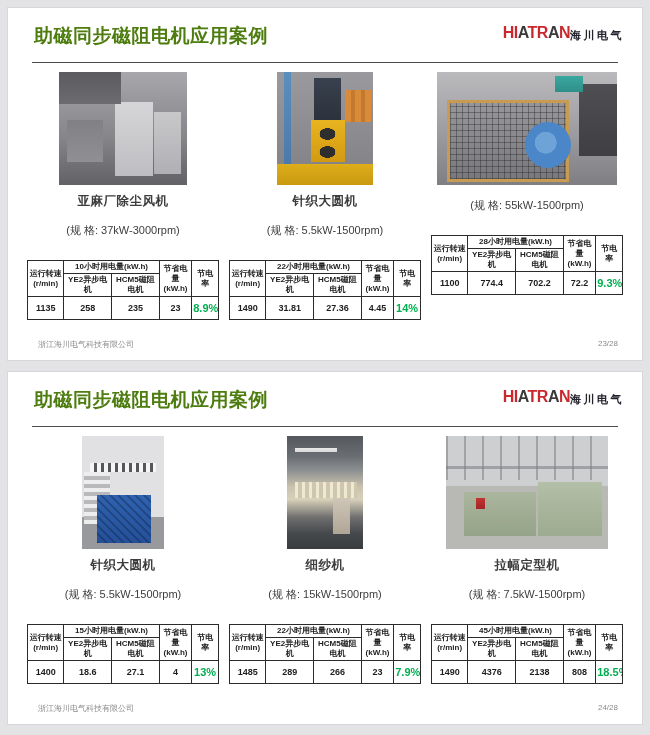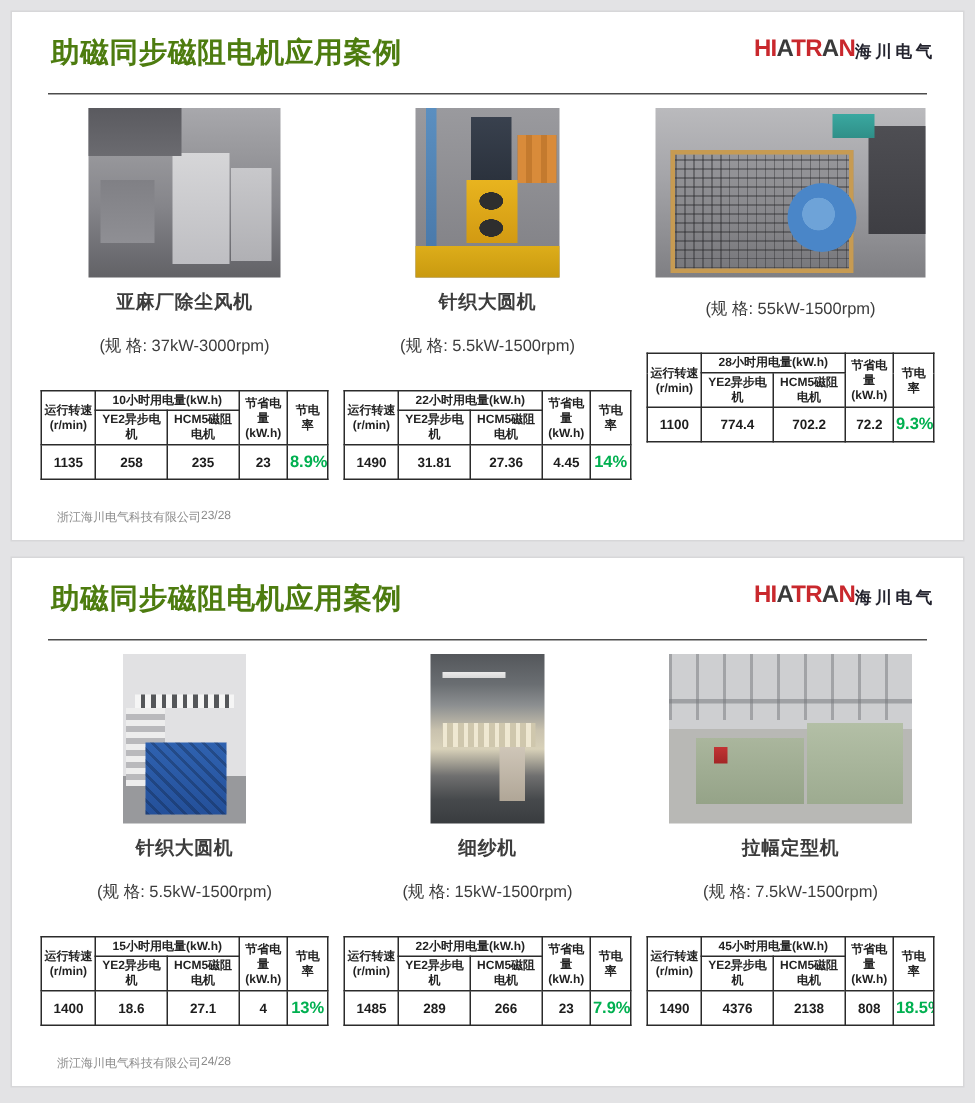--- a/index.html
+++ b/index.html
@@ -57,21 +57,21 @@
   }
   table.stat th{font-size:8px;font-weight:bold;color:#222;line-height:1.25;}
   table.stat td{font-size:9px;font-weight:bold;color:#1d1d1d;height:20px;}
   table.stat td.rate{font-size:11px;color:#00b050;}
   col.c-speed{width:19%;} col.c-ye2{width:25%;} col.c-hcm5{width:25%;}
   col.c-saving{width:17%;} col.c-rate{width:14%;}
 
   
   .slide-footer{
     position:absolute;left:30px;right:24px;bottom:10px;
-    display:flex;
+    display:flex;justify-content:space-between;
     font-size:8px;color:#8b8b8b;margin-top:48px;
   }
 
   
   .ph-dust{width:128px;background:
     linear-gradient(#5a5a5f,#6b6b70) 0 0/62px 32px no-repeat,
     linear-gradient(#d6d6d8,#bebec2) 56px 30px/38px 74px no-repeat,
     linear-gradient(#c8c8cb,#b0b0b4) 95px 40px/27px 62px no-repeat,
     linear-gradient(#808085,#8f8f94) 8px 48px/36px 42px no-repeat,
     linear-gradient(180deg,#a8a8ac 0%,#97979b 28%,#85858a 58%,#707075 82%,#626266 100%);}

